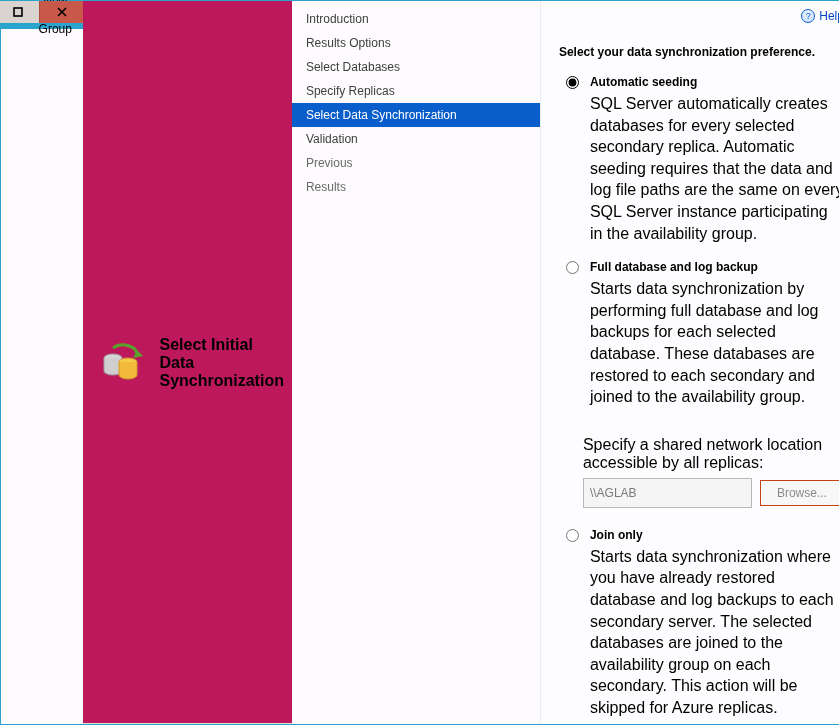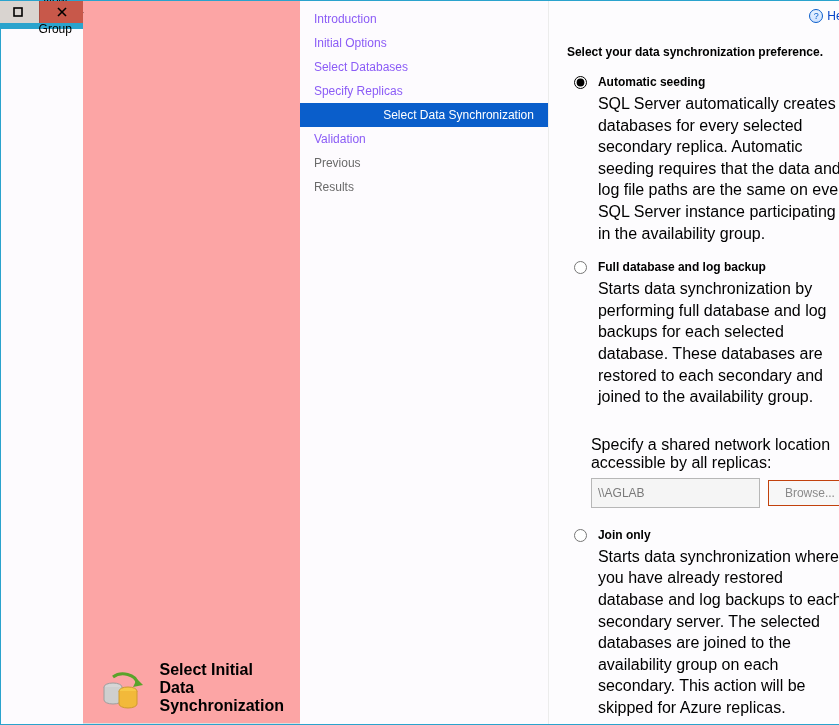--- a/index.html
+++ b/index.html
@@ -9,30 +9,30 @@
   .titlebar { height:28px; background:#2aa3cd; display:flex; align-items:center; position:relative; color:#000; }
   .titlebar .title { flex:1; text-align:center; font-size:12px; color:#000;}
   .titlebar .sysicons { position:absolute; right:0; top:0; height:22px; display:flex;}
   .sysbtn { width:44px; height:22px; display:flex; align-items:center; justify-content:center; border-left:1px solid rgba(0,0,0,0.15); font-family: "Segoe UI Symbol"; }
   .sysbtn.min, .sysbtn.max { background:#d9d4d0; }
   .sysbtn.close { background:#c8584a; }
   .sysbtn svg { display:block; }
   .app-icon { width:20px; margin-left:6px; display:flex; align-items:center; justify-content:center;}
 
   
-  .header { display:flex; align-items:flex-end; padding:10px 16px 8px 16px; border-bottom:1px solid #ddd; background:#fca5a5;}
+  .header { display:flex; align-items:center; padding:10px 8px 8px 16px; border-bottom:1px solid #ddd; background:#be185d;}
   .header-icon { width:46px; height:46px; margin-right:14px; position:relative;}
   .header h1 { font-size:16px; font-weight:bold; margin:0;}
 
   
   .body { flex:1; display:flex; min-height:0;}
   .sidebar { width:248px; padding-top:6px; background:#fdfbfe;}
   .navitem { padding:5px 14px; color:#0645c8; cursor:pointer; font-size:12px;}
-  .navitem.done { color:#8b5cf6;}
-  .navitem.current { background:#0a5ecb; color:#fff;text-align:right;}
+  .navitem.done { color:#404040;}
+  .navitem.current { background:#0a5ecb; color:#fff;}
   .navitem.future { color:#6a6a6a;}
 
   .content { flex:1; position:relative; border-left:1px solid #ececec; padding:8px 16px 8px 18px; overflow:auto; background:#fdfcfe;}
   .help { position:absolute; right:16px; top:8px; color:#0645c8; font-size:12px; display:flex; align-items:center; gap:4px; cursor:pointer;}
   .help .qicon { width:14px; height:14px; border-radius:50%; border:1px solid #0a5ecb; display:inline-flex; align-items:center; justify-content:center; font-size:9px; color:#0a5ecb; background:linear-gradient(#e8f2ff,#cfe2ff);}
 
   .prompt { font-weight:bold; margin:36px 0 16px 0; font-size:12px;}
 
   .option { margin:0 0 16px 2px; }
   .option .row { display:flex; align-items:flex-start; gap:8px;}
@@ -97,21 +97,21 @@
         <polygon points="38,10 44,16 34,18" fill="#5aa32a"></polygon>
       </svg>
     </div>
     <h1>Select Initial Data Synchronization</h1>
   </div>
 
   <div class="body">
 
     <div class="sidebar">
       <div class="navitem done">Introduction</div>
-      <div class="navitem done">Initial Options</div>
+      <div class="navitem done">Results Options</div>
       <div class="navitem done">Select Databases</div>
       <div class="navitem done">Specify Replicas</div>
       <div class="navitem current">Select Data Synchronization</div>
       <div class="navitem done">Validation</div>
       <div class="navitem future">Previous</div>
       <div class="navitem future">Results</div>
     </div>
 
     <div class="content">
       <div class="help">

